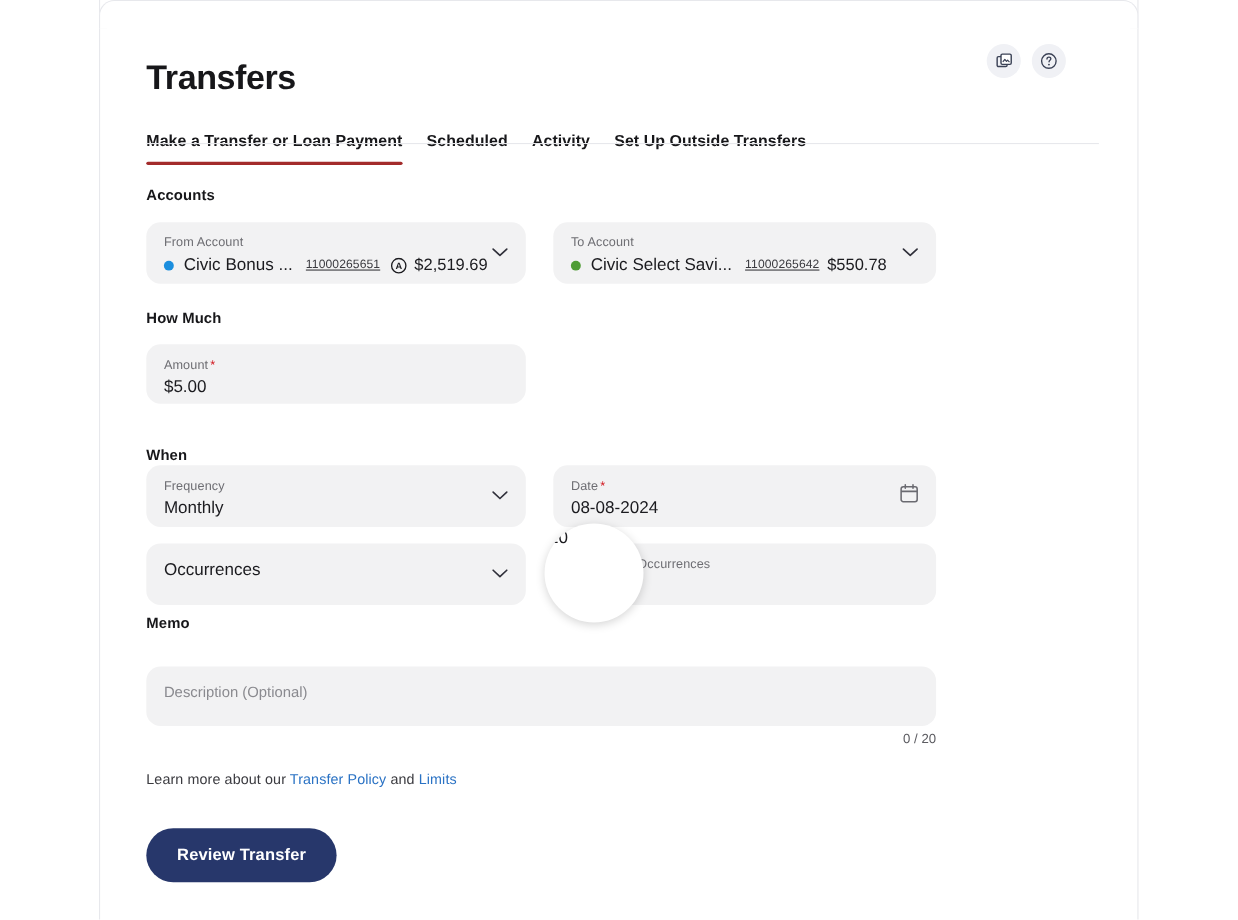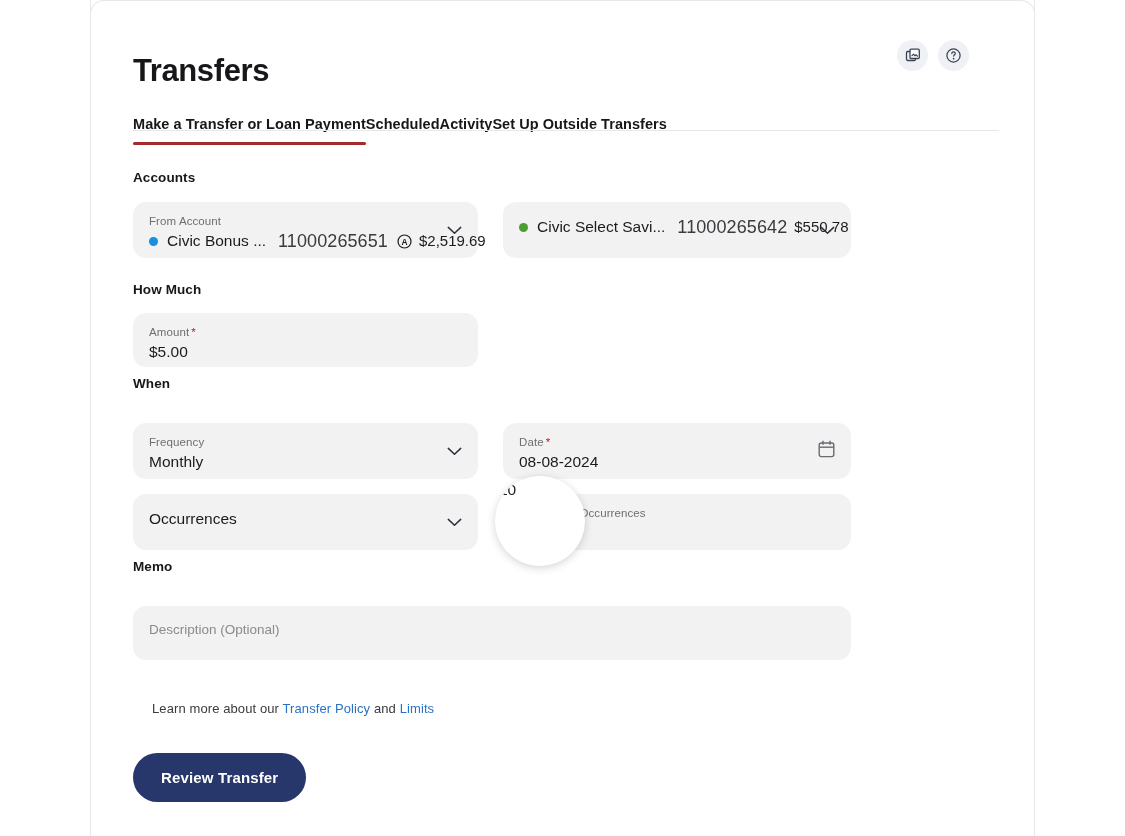--- a/index.html
+++ b/index.html
@@ -84,21 +84,22 @@
     cursor: pointer;
   }
   .icon-btn svg { display: block; }
 
   
   .tabs {
     position: relative;
     margin-top: 24px;
     height: 34px;
     display: flex;
-    align-items: flex-start;
+    align-items: flex-end;
+    gap: 22px;
   }
   .tab {
     font-size: 14.5px;
     font-weight: bold;
     color: #17171a;
     padding: 0 0 13px 0;
     cursor: pointer;
     white-space: nowrap;
     position: relative;
     letter-spacing: 0.05px;
@@ -178,24 +179,25 @@
   .dot {
     width: 9px;
     height: 9px;
     border-radius: 50%;
     display: inline-block;
     margin-right: 9px;
     flex: none;
   }
   .acct-name { font-size: 15.5px; color: #1b1b1f; }
   .acct-num {
-    font-size: 18px;
+    font-size: 11px;
     color: #3a3a3f;
     margin-left: 12px;
     letter-spacing: 0.1px;
+    text-decoration: underline;
   }
   .abadge {
     margin-left: 9px;
     display: inline-flex;
     flex: none;
   }
   .acct-bal {
     font-size: 15px;
     color: #1b1b1f;
     margin-left: 7px;
@@ -318,20 +320,21 @@
           <span class="acct-bal">$2,519.69</span>
         </div>
         <span class="chev">
           <svg width="15" height="9" viewBox="0 0 15 9" fill="none">
               <path d="M1.3 1.4L7.5 7.2l6.2-5.8" stroke="#30303a" stroke-width="1.5" stroke-linecap="round" stroke-linejoin="round"></path>
             </svg>
         </span>
       </div>
 
       <div class="field abs" style="left:370px; top:202px; width:348px; height:56px;">
+        <div class="field-label">To Account</div>
         <div class="field-value">
           <span class="dot" style="background:#4f9c35;"></span>
           <span class="acct-name">Civic Select Savi...</span>
           <span class="acct-num">11000265642</span>
           <span class="acct-bal">$550.78</span>
         </div>
         <span class="chev">
           <svg width="15" height="9" viewBox="0 0 15 9" fill="none">
               <path d="M1.3 1.4L7.5 7.2l6.2-5.8" stroke="#30303a" stroke-width="1.5" stroke-linecap="round" stroke-linejoin="round"></path>
             </svg>
@@ -340,21 +343,21 @@
 
       <div class="section-label abs" style="left:0; top:282px;">How Much</div>
 
       <div class="field abs" style="left:0; top:313px; width:345px; height:54px;">
         <div class="field-label">
           <span>Amount</span><span class="req">*</span>
         </div>
         <div class="field-value">$5.00</div>
       </div>
 
-      <div class="section-label abs" style="left:0; top:376px;">When</div>
+      <div class="section-label abs" style="left:0; top:406px;">When</div>
 
       <div class="field abs" style="left:0; top:423px; width:345px; height:56px;">
         <div class="field-label">Frequency</div>
         <div class="field-value">Monthly</div>
         <span class="chev">
           <svg width="15" height="9" viewBox="0 0 15 9" fill="none">
               <path d="M1.3 1.4L7.5 7.2l6.2-5.8" stroke="#30303a" stroke-width="1.5" stroke-linecap="round" stroke-linejoin="round"></path>
             </svg>
         </span>
       </div>
@@ -386,22 +389,23 @@
         <div class="field-label">Number Of Occurrences</div>
         <div class="field-value">10</div>
       </div>
 
       <div class="section-label abs" style="left:0; top:559px;">Memo</div>
 
       <div class="field abs" style="left:0; top:606px; width:718px; height:54px; padding-top:14px;">
         <div class="field-placeholder">Description (Optional)</div>
       </div>
 
-
-      <div class="learn abs" style="left:0; top:701px;margin-left:19px;">
+      <div class="counter abs" style="left:0; top:664px; width:718px;">0 / 20</div>
+
+      <div class="learn abs" style="left:0; top:701px;">
         <span>Learn more about our </span><a>Transfer Policy</a><span> and </span><a>Limits</a>
       </div>
 
       <button class="primary-btn abs" style="left:0; top:753px;">Review Transfer</button>
 
     </div>
   </div>
 
   <div class="spotlight"></div>
   <div class="spot-text">

